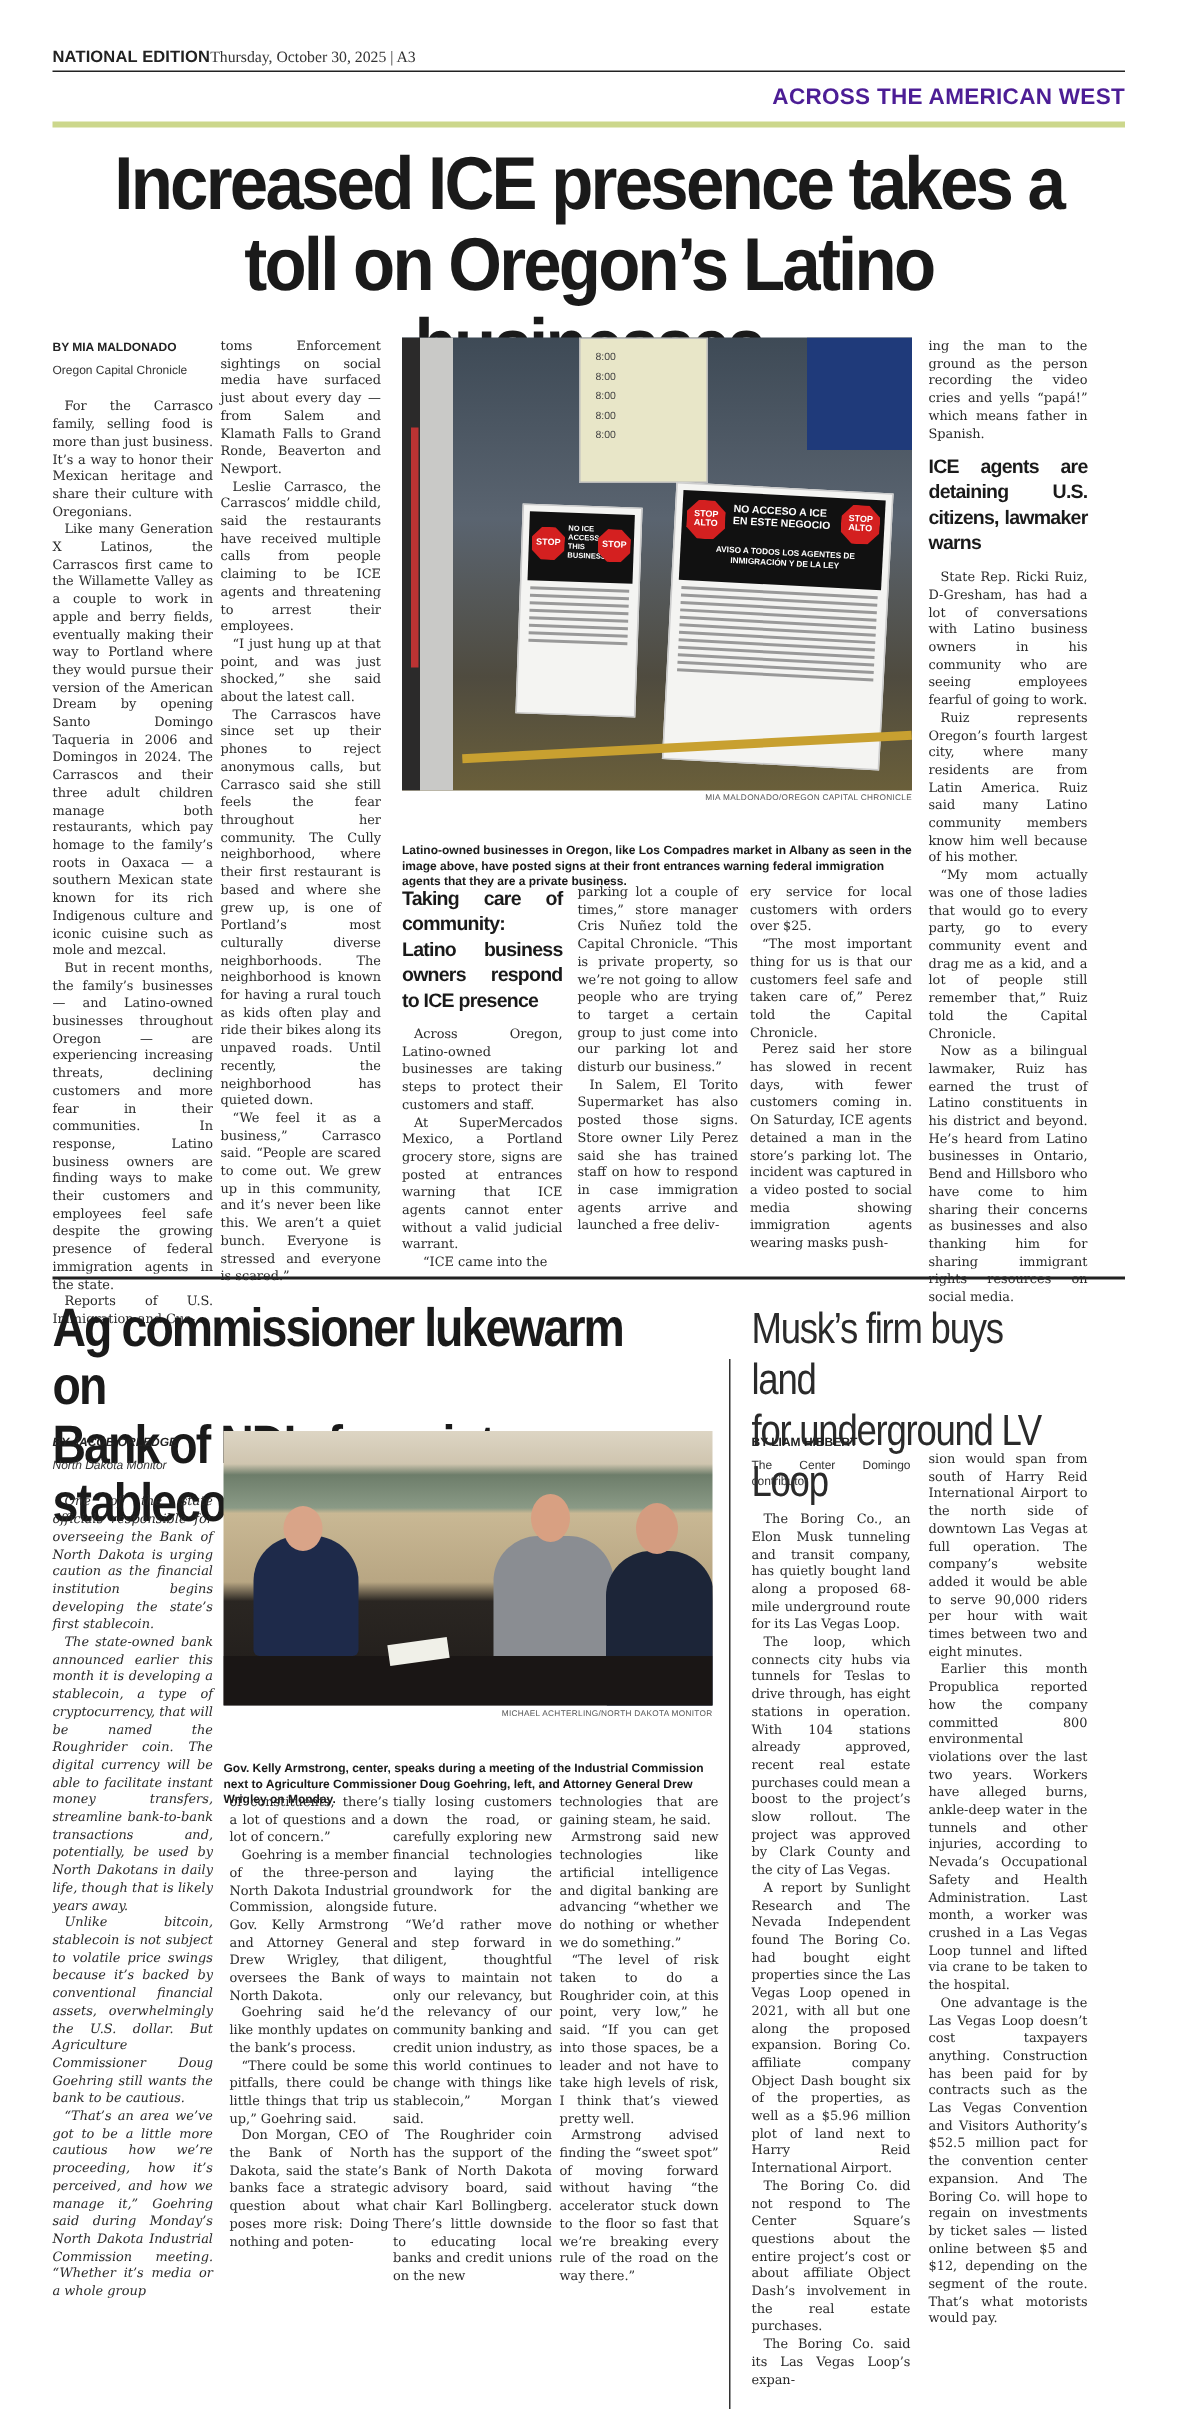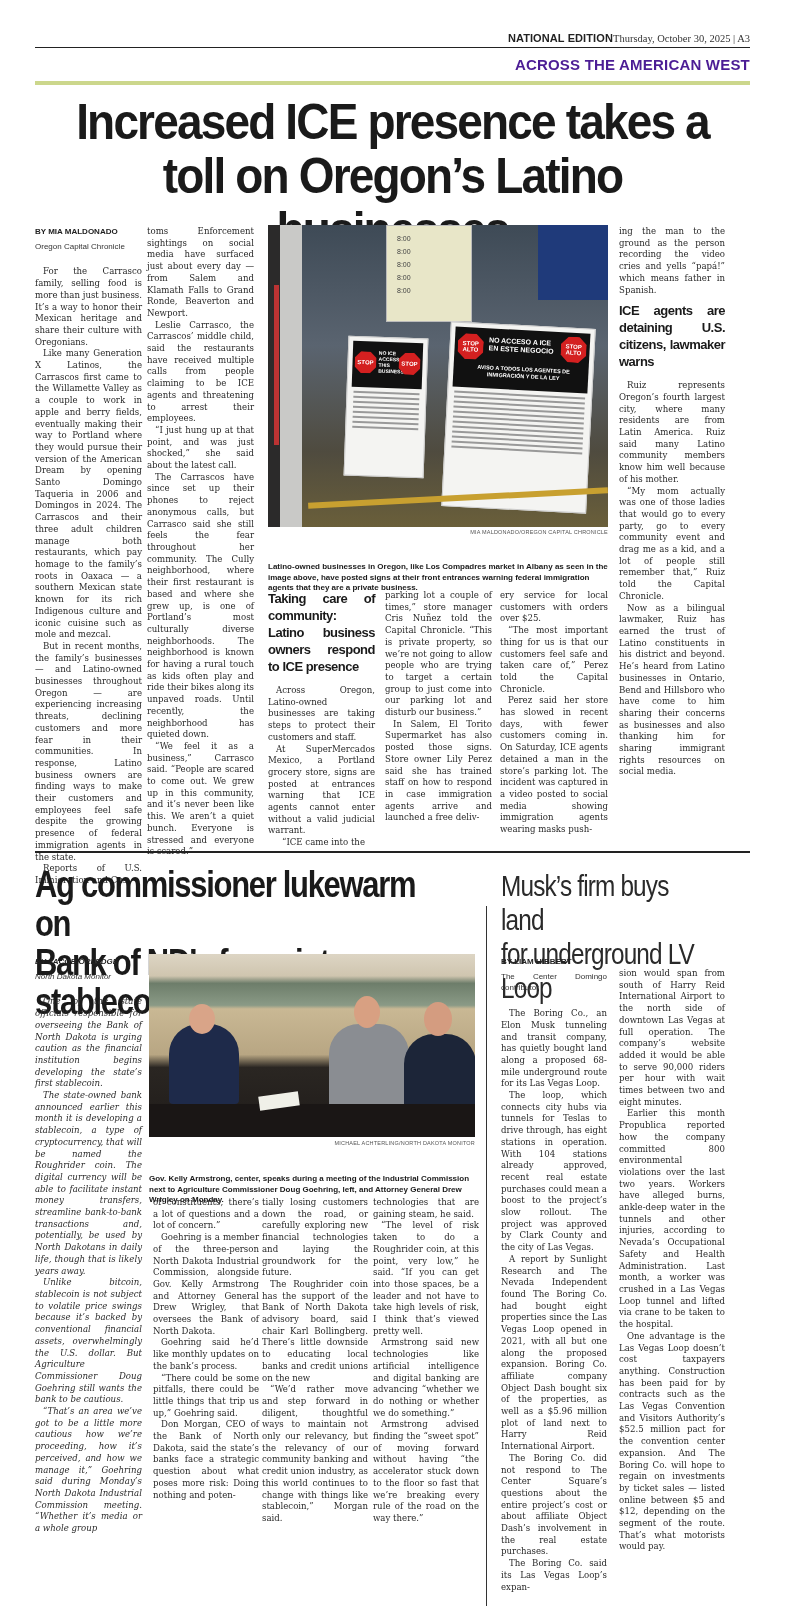--- a/index.html
+++ b/index.html
@@ -1,18 +1,18 @@
 <!DOCTYPE html>
 <html><head>
 <meta charset="utf-8">
 <style>
   * { box-sizing: border-box; margin: 0; padding: 0; }
   body { width: 785px; height: 1620px; background: #fff; color: #222; font-family: "DejaVu Serif", serif; position: relative; overflow: hidden; }
   .abs { position: absolute; }
-  .topbar { left: 35px; top: 28px; width: 715px; height: 20px; border-bottom: 1.5px solid #222; display: flex; justify-content: flex-end; align-items: flex-end; padding-bottom: 3px; }
+  .topbar { left: 35px; top: 28px; width: 715px; height: 20px; border-bottom: 1.5px solid #222; display: flex; justify-content: flex-start; align-items: flex-end; padding-bottom: 3px; }
   .edition { font-family: "Liberation Sans", sans-serif; font-weight: bold; font-size: 11px; letter-spacing: 0.1px; color: #222; }
   .dateline { font-family: "Liberation Serif", serif; font-size: 10.5px; color: #333; }
   .section { right: 35px; top: 56px; font-family: "Liberation Sans", sans-serif; font-weight: bold; font-size: 15px; color: #4c1d95; letter-spacing: 0.2px; }
   .greenrule { left: 35px; top: 81px; width: 715px; height: 4px; background: #ccd78c; }
   .headline { font-family: "Liberation Sans", sans-serif; font-weight: bold; color: #1a1a1a; letter-spacing: -2px; line-height: 1.08; }
   .h1 { left: 30px; top: 95px; width: 725px; text-align: center; font-size: 50px; transform: scaleX(0.92); transform-origin: center top; }
   .byline { font-family: "Liberation Sans", sans-serif; font-weight: bold; font-size: 8px; color: #222; }
   .org { font-family: "Liberation Sans", sans-serif; font-size: 8px; color: #333; margin-top: 3px; }
   .col { font-family: "DejaVu Serif", serif; font-size: 8.6px; line-height: 11.7px; color: #2a2a2a; text-align: justify; hyphens: auto; }
   .col p { text-indent: 8px; }
@@ -126,20 +126,21 @@
 
 <div class="abs col" style="left:500px;top:590px;width:108px;">
   <p class="noind">ery service for local customers with orders over $25.</p>
   <p>“The most important thing for us is that our customers feel safe and taken care of,” Perez told the Capital Chronicle.</p>
   <p>Perez said her store has slowed in recent days, with fewer customers coming in. On Saturday, ICE agents detained a man in the store’s parking lot. The incident was captured in a video posted to social media showing immigration agents wearing masks push-</p>
 </div>
 
 <div class="abs col" style="left:619px;top:226px;width:106px;">
   <p class="noind">ing the man to the ground as the person recording the video cries and yells “papá!” which means father in Spanish.</p>
   <div class="subhead">ICE agents are detaining U.S. citizens, lawmaker warns</div>
+  <p>State Rep. Ricki Ruiz, D-Gresham, has had a lot of conversations with Latino business owners in his community who are seeing employees fearful of going to work.</p>
   <p>Ruiz represents Oregon’s fourth largest city, where many residents are from Latin America. Ruiz said many Latino community members know him well because of his mother.</p>
   <p>“My mom actually was one of those ladies that would go to every party, go to every community event and drag me as a kid, and a lot of people still remember that,” Ruiz told the Capital Chronicle.</p>
   <p>Now as a bilingual lawmaker, Ruiz has earned the trust of Latino constituents in his district and beyond. He’s heard from Latino businesses in Ontario, Bend and Hillsboro who have come to him sharing their concerns as businesses and also thanking him for sharing immigrant rights resources on social media.</p>
 </div>
 
 <div class="abs divider"></div>
 <div class="abs vrule"></div>
 
 <div class="abs headline h2">
   <div>Ag commissioner lukewarm on</div>
@@ -172,28 +173,28 @@
 <div class="abs col" style="left:153px;top:1197px;width:106px;">
   <p class="noind">of constituents, there’s a lot of questions and a lot of concern.”</p>
   <p>Goehring is a member of the three-person North Dakota Industrial Commission, alongside Gov. Kelly Armstrong and Attorney General Drew Wrigley, that oversees the Bank of North Dakota.</p>
   <p>Goehring said he’d like monthly updates on the bank’s process.</p>
   <p>“There could be some pitfalls, there could be little things that trip us up,” Goehring said.</p>
   <p>Don Morgan, CEO of the Bank of North Dakota, said the state’s banks face a strategic question about what poses more risk: Doing nothing and poten-</p>
 </div>
 
 <div class="abs col" style="left:262px;top:1197px;width:106px;">
   <p class="noind">tially losing customers down the road, or carefully exploring new financial technologies and laying the groundwork for the future.</p>
+  <p>“We’d rather move and step forward in diligent, thoughtful ways to maintain not only our relevancy, but the relevancy of our community banking and credit union industry, as this world continues to change with things like stablecoin,” Morgan said.</p>
   <p>The Roughrider coin has the support of the Bank of North Dakota advisory board, said chair Karl Bollingberg. There’s little downside to educating local banks and credit unions on the new</p>
-  <p>“We’d rather move and step forward in diligent, thoughtful ways to maintain not only our relevancy, but the relevancy of our community banking and credit union industry, as this world continues to change with things like stablecoin,” Morgan said.</p>
 </div>
 
 <div class="abs col" style="left:373px;top:1197px;width:106px;">
   <p class="noind">technologies that are gaining steam, he said.</p>
+  <p>Armstrong said new technologies like artificial intelligence and digital banking are advancing “whether we do nothing or whether we do something.”</p>
   <p>“The level of risk taken to do a Roughrider coin, at this point, very low,” he said. “If you can get into those spaces, be a leader and not have to take high levels of risk, I think that’s viewed pretty well.</p>
-  <p>Armstrong said new technologies like artificial intelligence and digital banking are advancing “whether we do nothing or whether we do something.”</p>
   <p>Armstrong advised finding the “sweet spot” of moving forward without having “the accelerator stuck down to the floor so fast that we’re breaking every rule of the road on the way there.”</p>
 </div>
 
 <div class="abs h3">
   <div>Musk’s firm buys land</div>
   <div>for underground LV Loop</div>
 </div>
 
 <div class="abs col" style="left:501px;top:956px;width:106px;">
   <div class="byline">BY LIAM HIBBERT</div>

